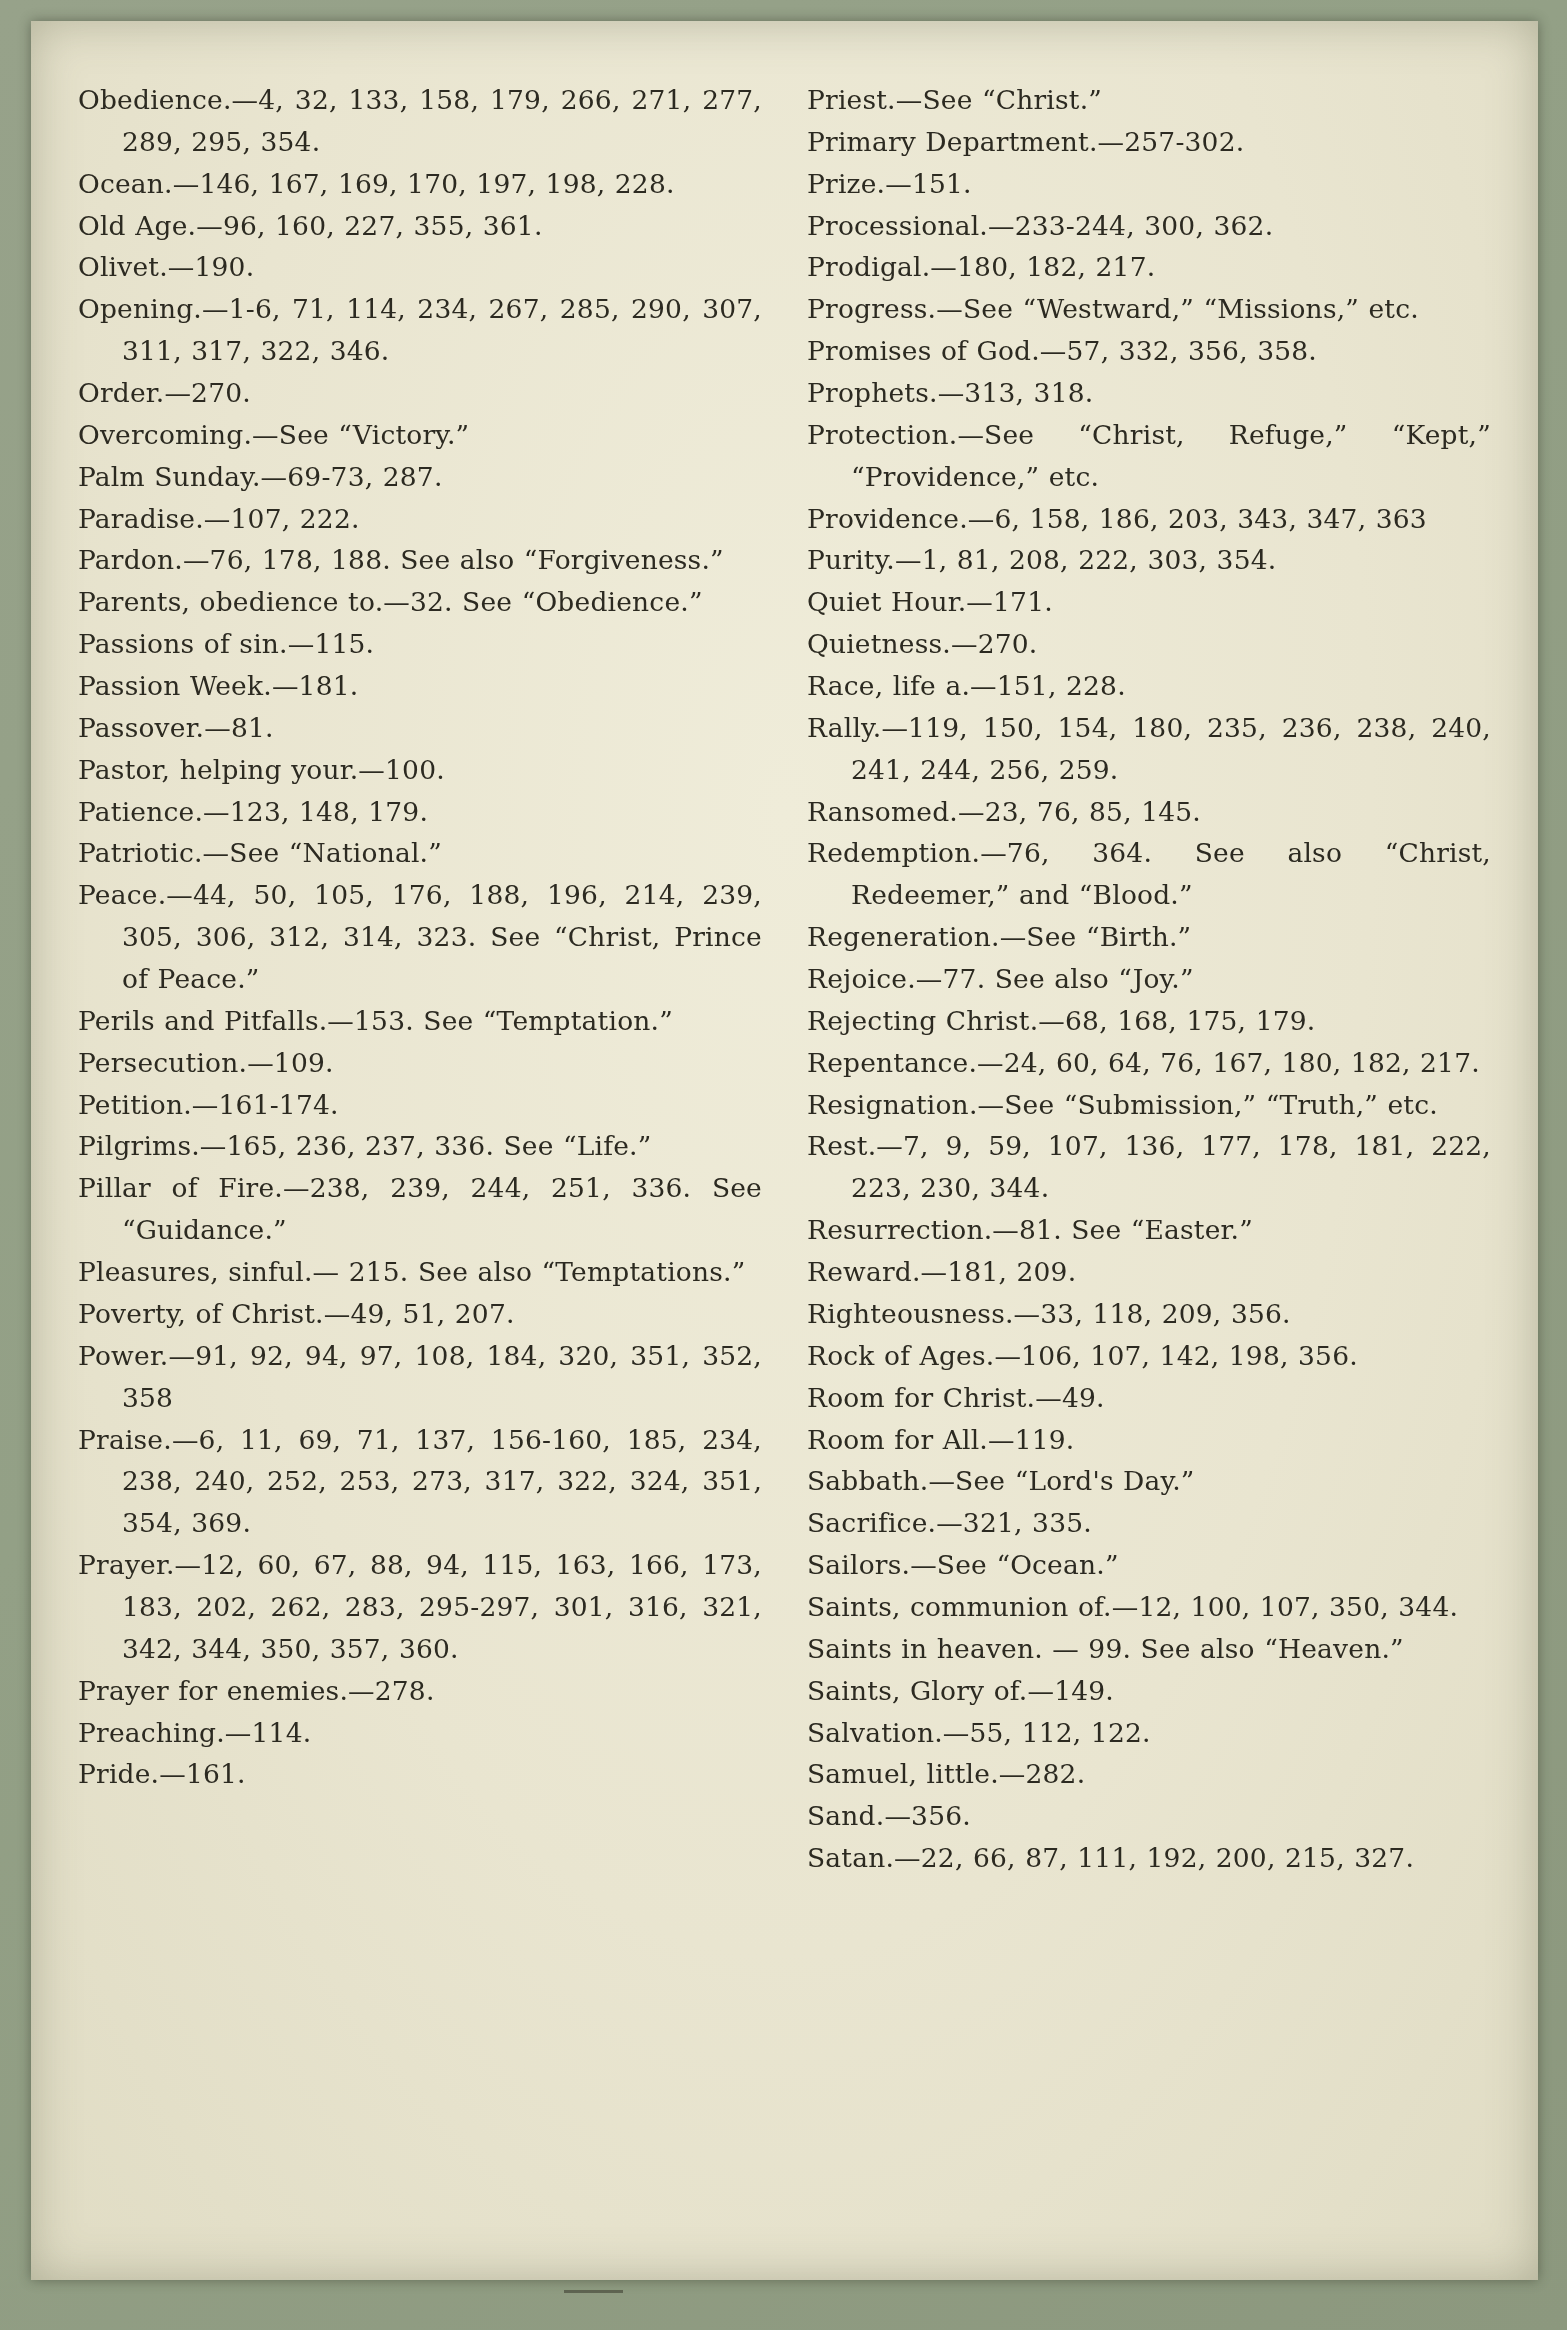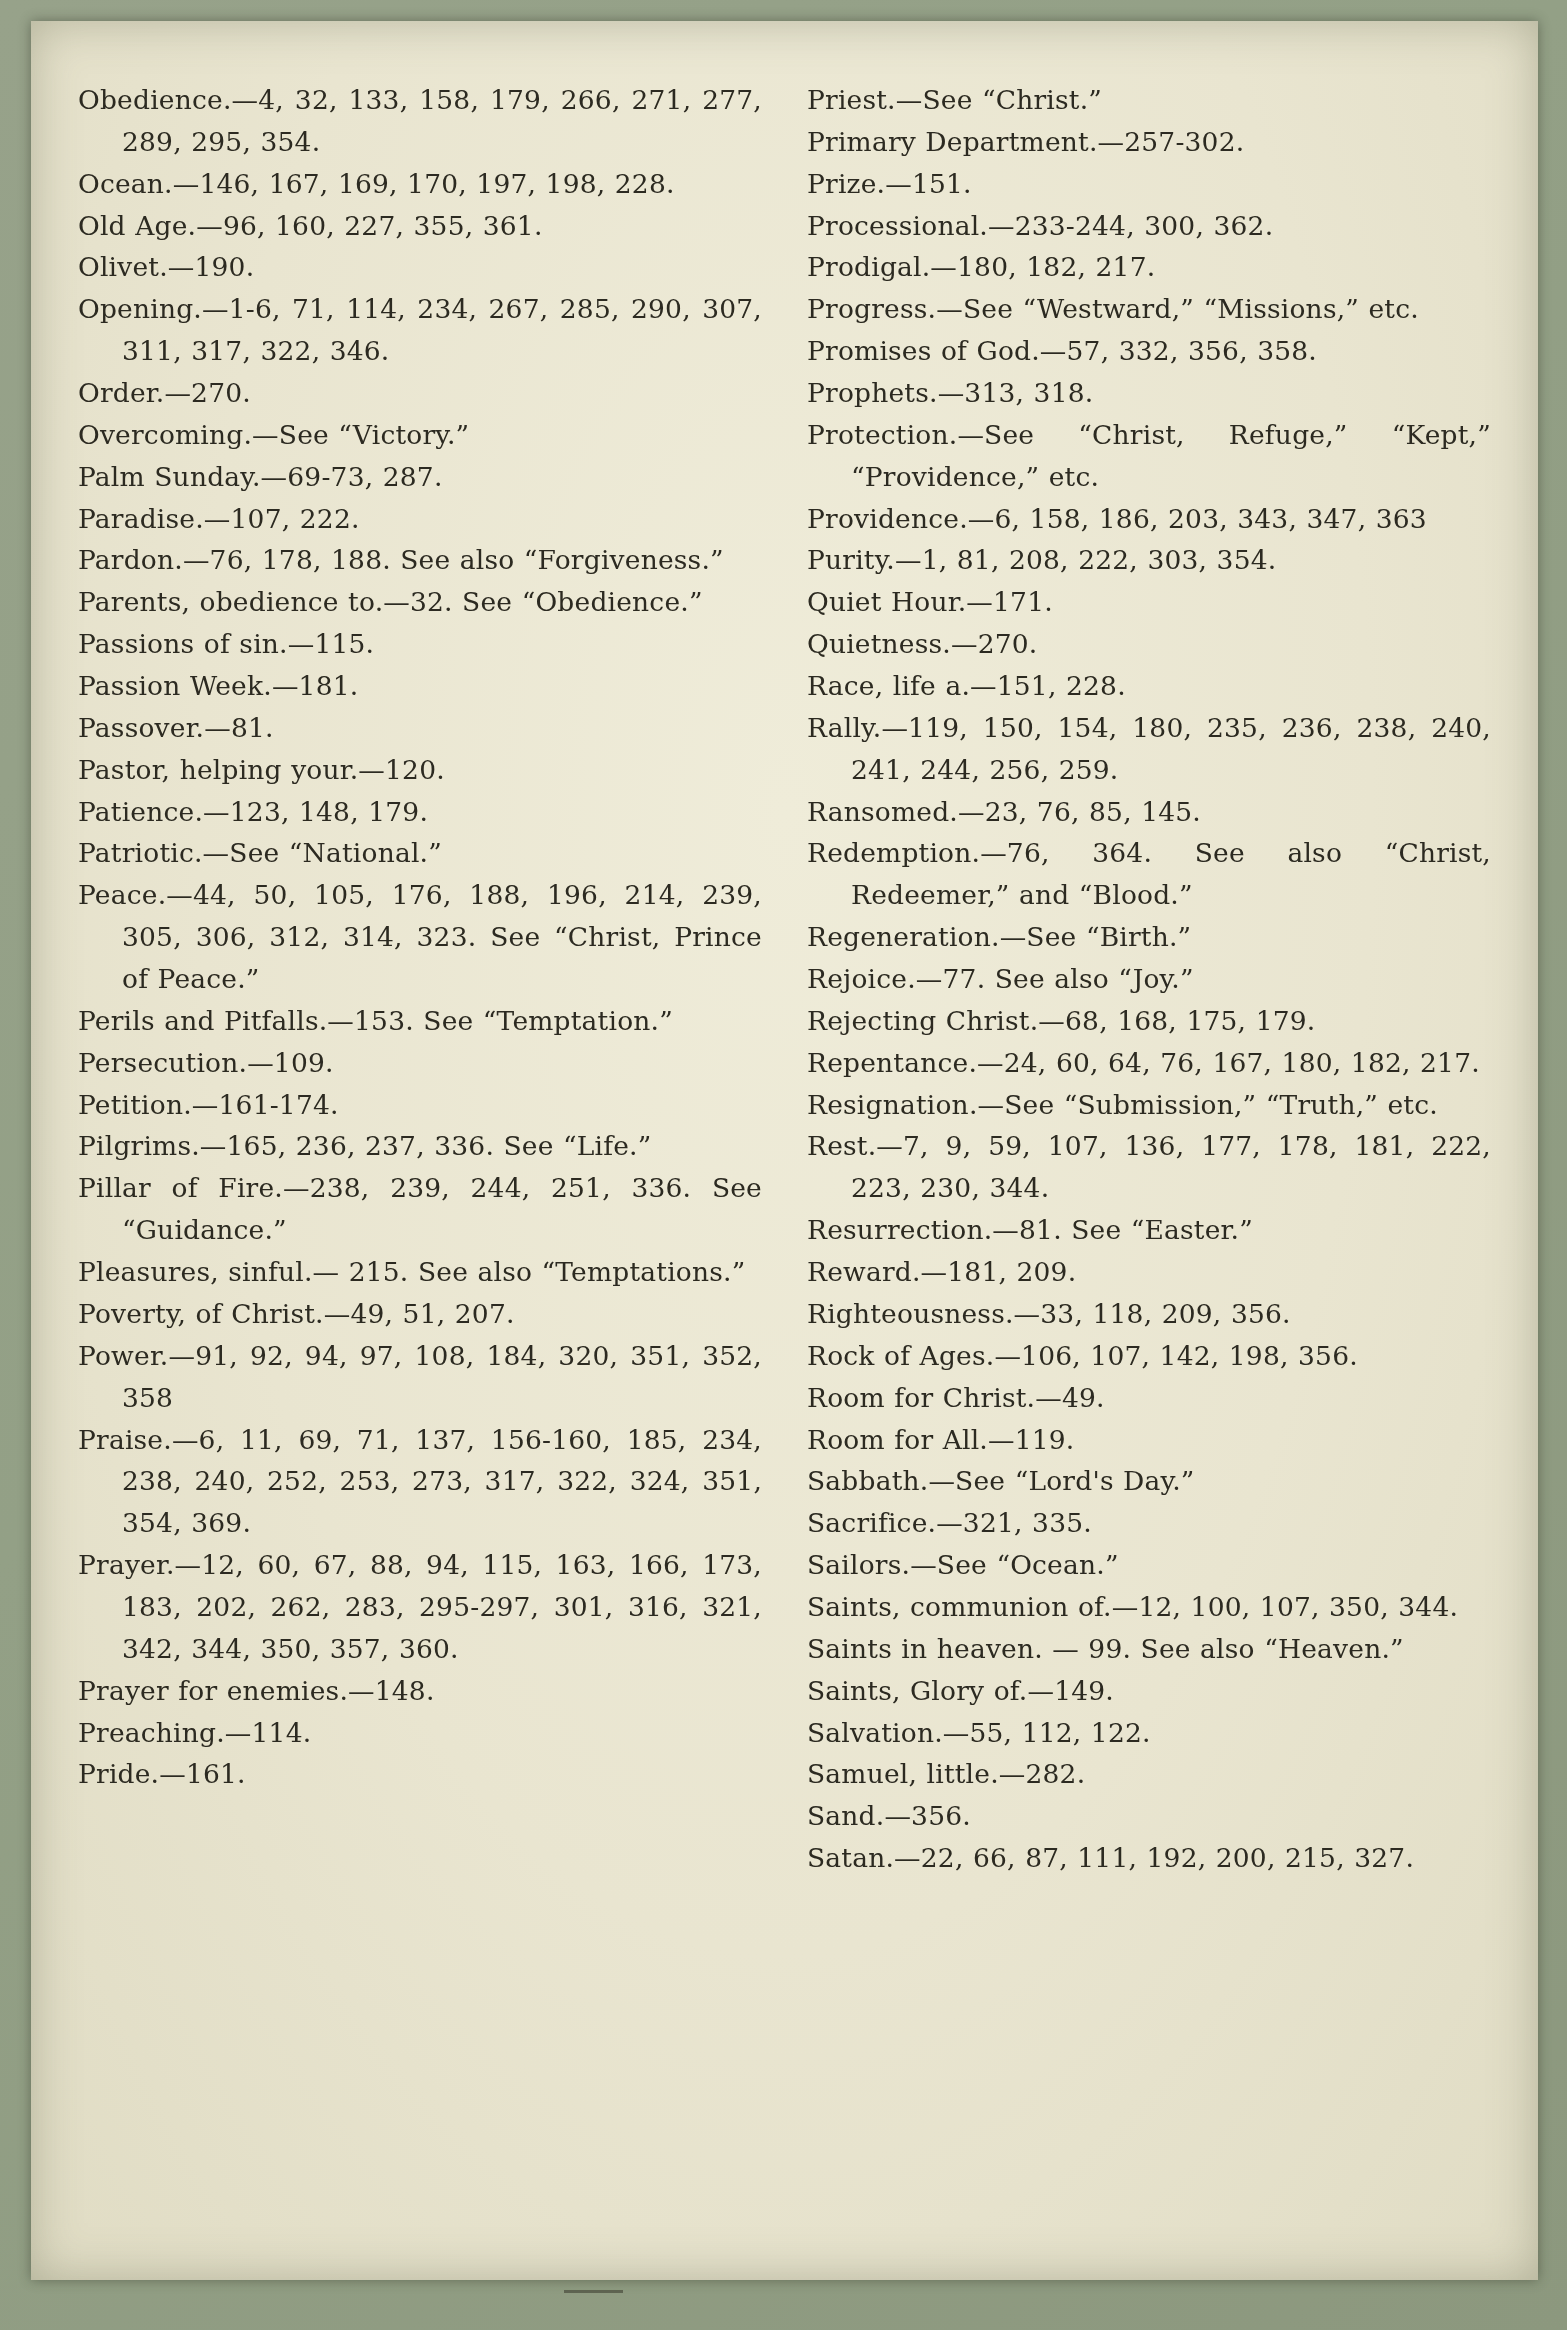--- a/index.html
+++ b/index.html
@@ -72,35 +72,35 @@
           <p class="entry">Opening.—1-6, 71, 114, 234, 267, 285, 290, 307, 311, 317, 322, 346.</p>
           <p class="entry">Order.—270.</p>
           <p class="entry">Overcoming.—See “Victory.”</p>
           <p class="entry">Palm Sunday.—69-73, 287.</p>
           <p class="entry">Paradise.—107, 222.</p>
           <p class="entry">Pardon.—76, 178, 188.  See also “Forgiveness.”</p>
           <p class="entry">Parents, obedience to.—32.  See “Obedience.”</p>
           <p class="entry">Passions of sin.—115.</p>
           <p class="entry">Passion Week.—181.</p>
           <p class="entry">Passover.—81.</p>
-          <p class="entry">Pastor, helping your.—120.</p>
+          <p class="entry">Pastor, helping your.—100.</p>
           <p class="entry">Patience.—123, 148, 179.</p>
           <p class="entry">Patriotic.—See “National.”</p>
           <p class="entry">Peace.—44, 50, 105, 176, 188, 196, 214, 239, 305, 306, 312, 314, 323.  See “Christ, Prince of Peace.”</p>
           <p class="entry">Perils and Pitfalls.—153.  See “Temptation.”</p>
           <p class="entry">Persecution.—109.</p>
           <p class="entry">Petition.—161-174.</p>
           <p class="entry">Pilgrims.—165, 236, 237, 336.  See “Life.”</p>
           <p class="entry">Pillar of Fire.—238, 239, 244, 251, 336.  See “Guidance.”</p>
           <p class="entry">Pleasures, sinful.— 215.  See also “Temptations.”</p>
           <p class="entry">Poverty, of Christ.—49, 51, 207.</p>
           <p class="entry">Power.—91, 92, 94, 97, 108, 184, 320, 351, 352, 358</p>
           <p class="entry">Praise.—6, 11, 69, 71, 137, 156-160, 185, 234, 238, 240, 252, 253, 273, 317, 322, 324, 351, 354, 369.</p>
           <p class="entry">Prayer.—12, 60, 67, 88, 94, 115, 163, 166, 173, 183, 202, 262, 283, 295-297, 301, 316, 321, 342, 344, 350, 357, 360.</p>
-          <p class="entry">Prayer for enemies.—148.</p>
+          <p class="entry">Prayer for enemies.—278.</p>
           <p class="entry">Preaching.—114.</p>
           <p class="entry">Pride.—161.</p>
         </div>
       <div class="col">
           <p class="entry">Priest.—See “Christ.”</p>
           <p class="entry">Primary Department.—257-302.</p>
           <p class="entry">Prize.—151.</p>
           <p class="entry">Processional.—233-244, 300, 362.</p>
           <p class="entry">Prodigal.—180, 182, 217.</p>
           <p class="entry">Progress.—See “Westward,” “Missions,” etc.</p>

